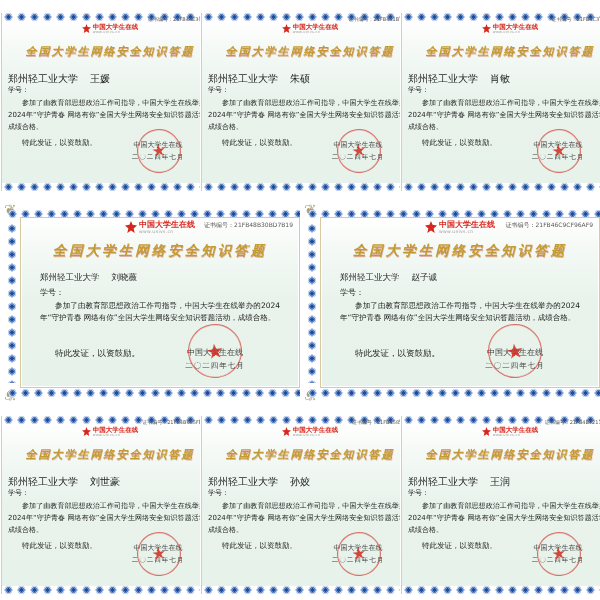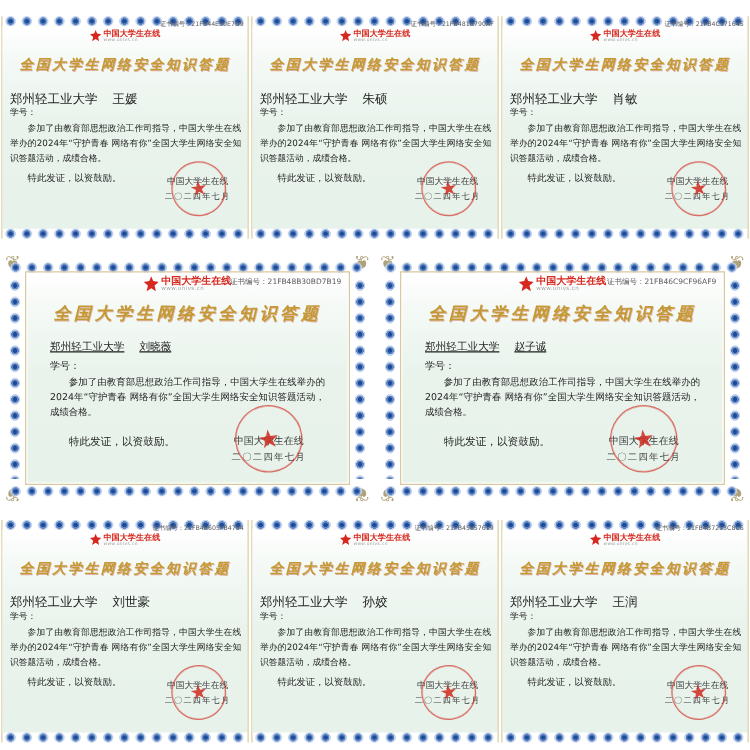--- a/index.html
+++ b/index.html
@@ -2,21 +2,21 @@
 <html><head>
 <meta charset="utf-8">
 <style>
   html,body{margin:0;padding:0;}
   body{
     width:600px;height:600px;position:relative;overflow:hidden;
     background:#ffffff;
     font-family:"DejaVu Sans","Liberation Sans",sans-serif;
     color:#222;
   }
-  .cert{position:absolute;background:#fff;}
+  .cert{position:absolute;background:#fff;padding-left:20px;}
   .small{width:200px;height:200px;}
   .large{width:300px;height:205px;}
 
   
   .lace{
     position:absolute;
     background-image:
       radial-gradient(circle 1.7px at 6.5px 4px, #1d4c97 97%, transparent),
       radial-gradient(circle 3.1px at 6.5px 4px, #5c83c4 97%, transparent),
       radial-gradient(circle 4.2px at 6.5px 4px, #c5d4ec 97%, transparent);
@@ -77,21 +77,21 @@
     position:absolute;left:0;right:0;text-align:center;
     font-family:"DejaVu Serif","Liberation Serif",serif;
     font-weight:bold;font-style:italic;color:#c39a32;
     text-shadow:0.6px 0.8px 0 rgba(196,74,52,.4);
   }
   .small .title{top:44px;font-size:11px;letter-spacing:2px;}
   .large .title{top:42px;font-size:13.5px;letter-spacing:3px;}
 
   .name-line{position:absolute;color:#1f1f1f;}
   .small .name-line{top:72px;left:8px;font-size:10px;}
-  .large .name-line{top:72px;left:40px;font-size:8.5px;text-decoration:underline;}
+  .large .name-line{top:72px;left:40px;font-size:8.5px;}
   .stu{margin-left:12px;}
 
   .sid{position:absolute;color:#1f1f1f;}
   .small .sid{top:85px;left:8px;font-size:7px;}
   .large .sid{top:87px;left:40px;font-size:8px;}
 
   .body-text{position:absolute;text-indent:2em;text-align:justify;color:#232323;}
   .small .body-text{top:97px;left:8px;right:7px;font-size:7px;line-height:12px;}
   .large .body-text{top:100px;left:40px;right:40px;font-size:7.5px;line-height:12px;}
 

